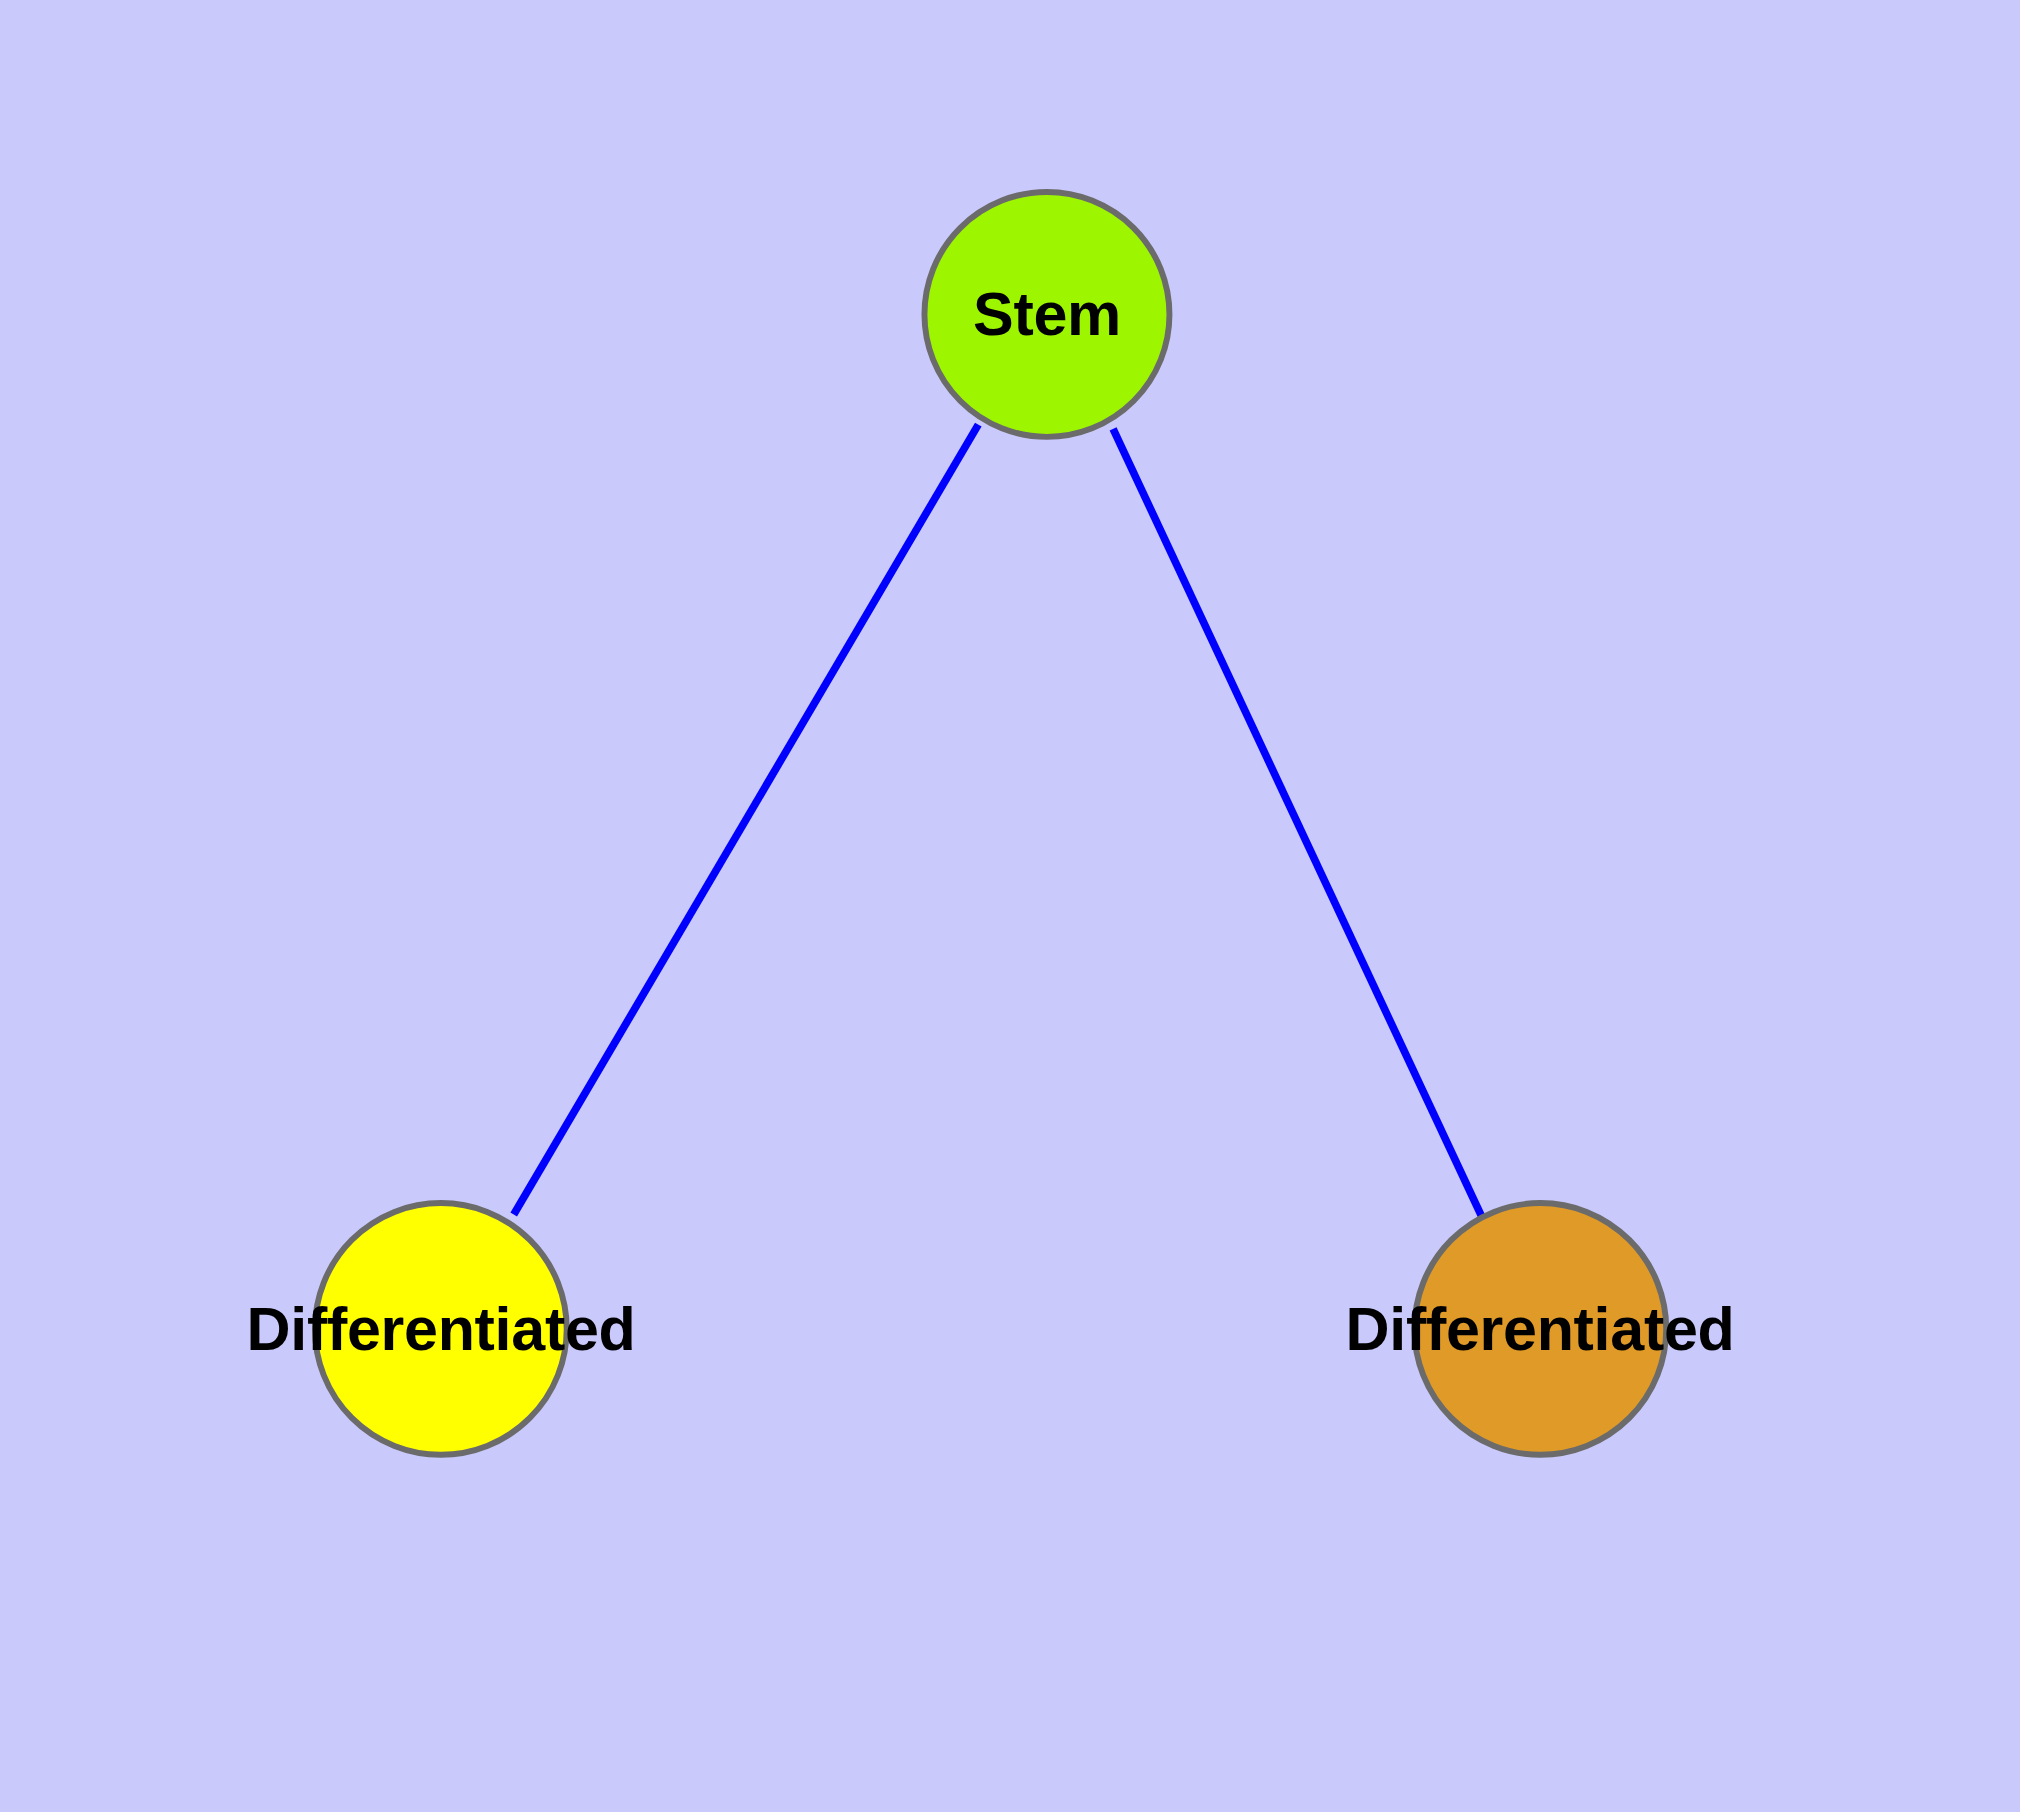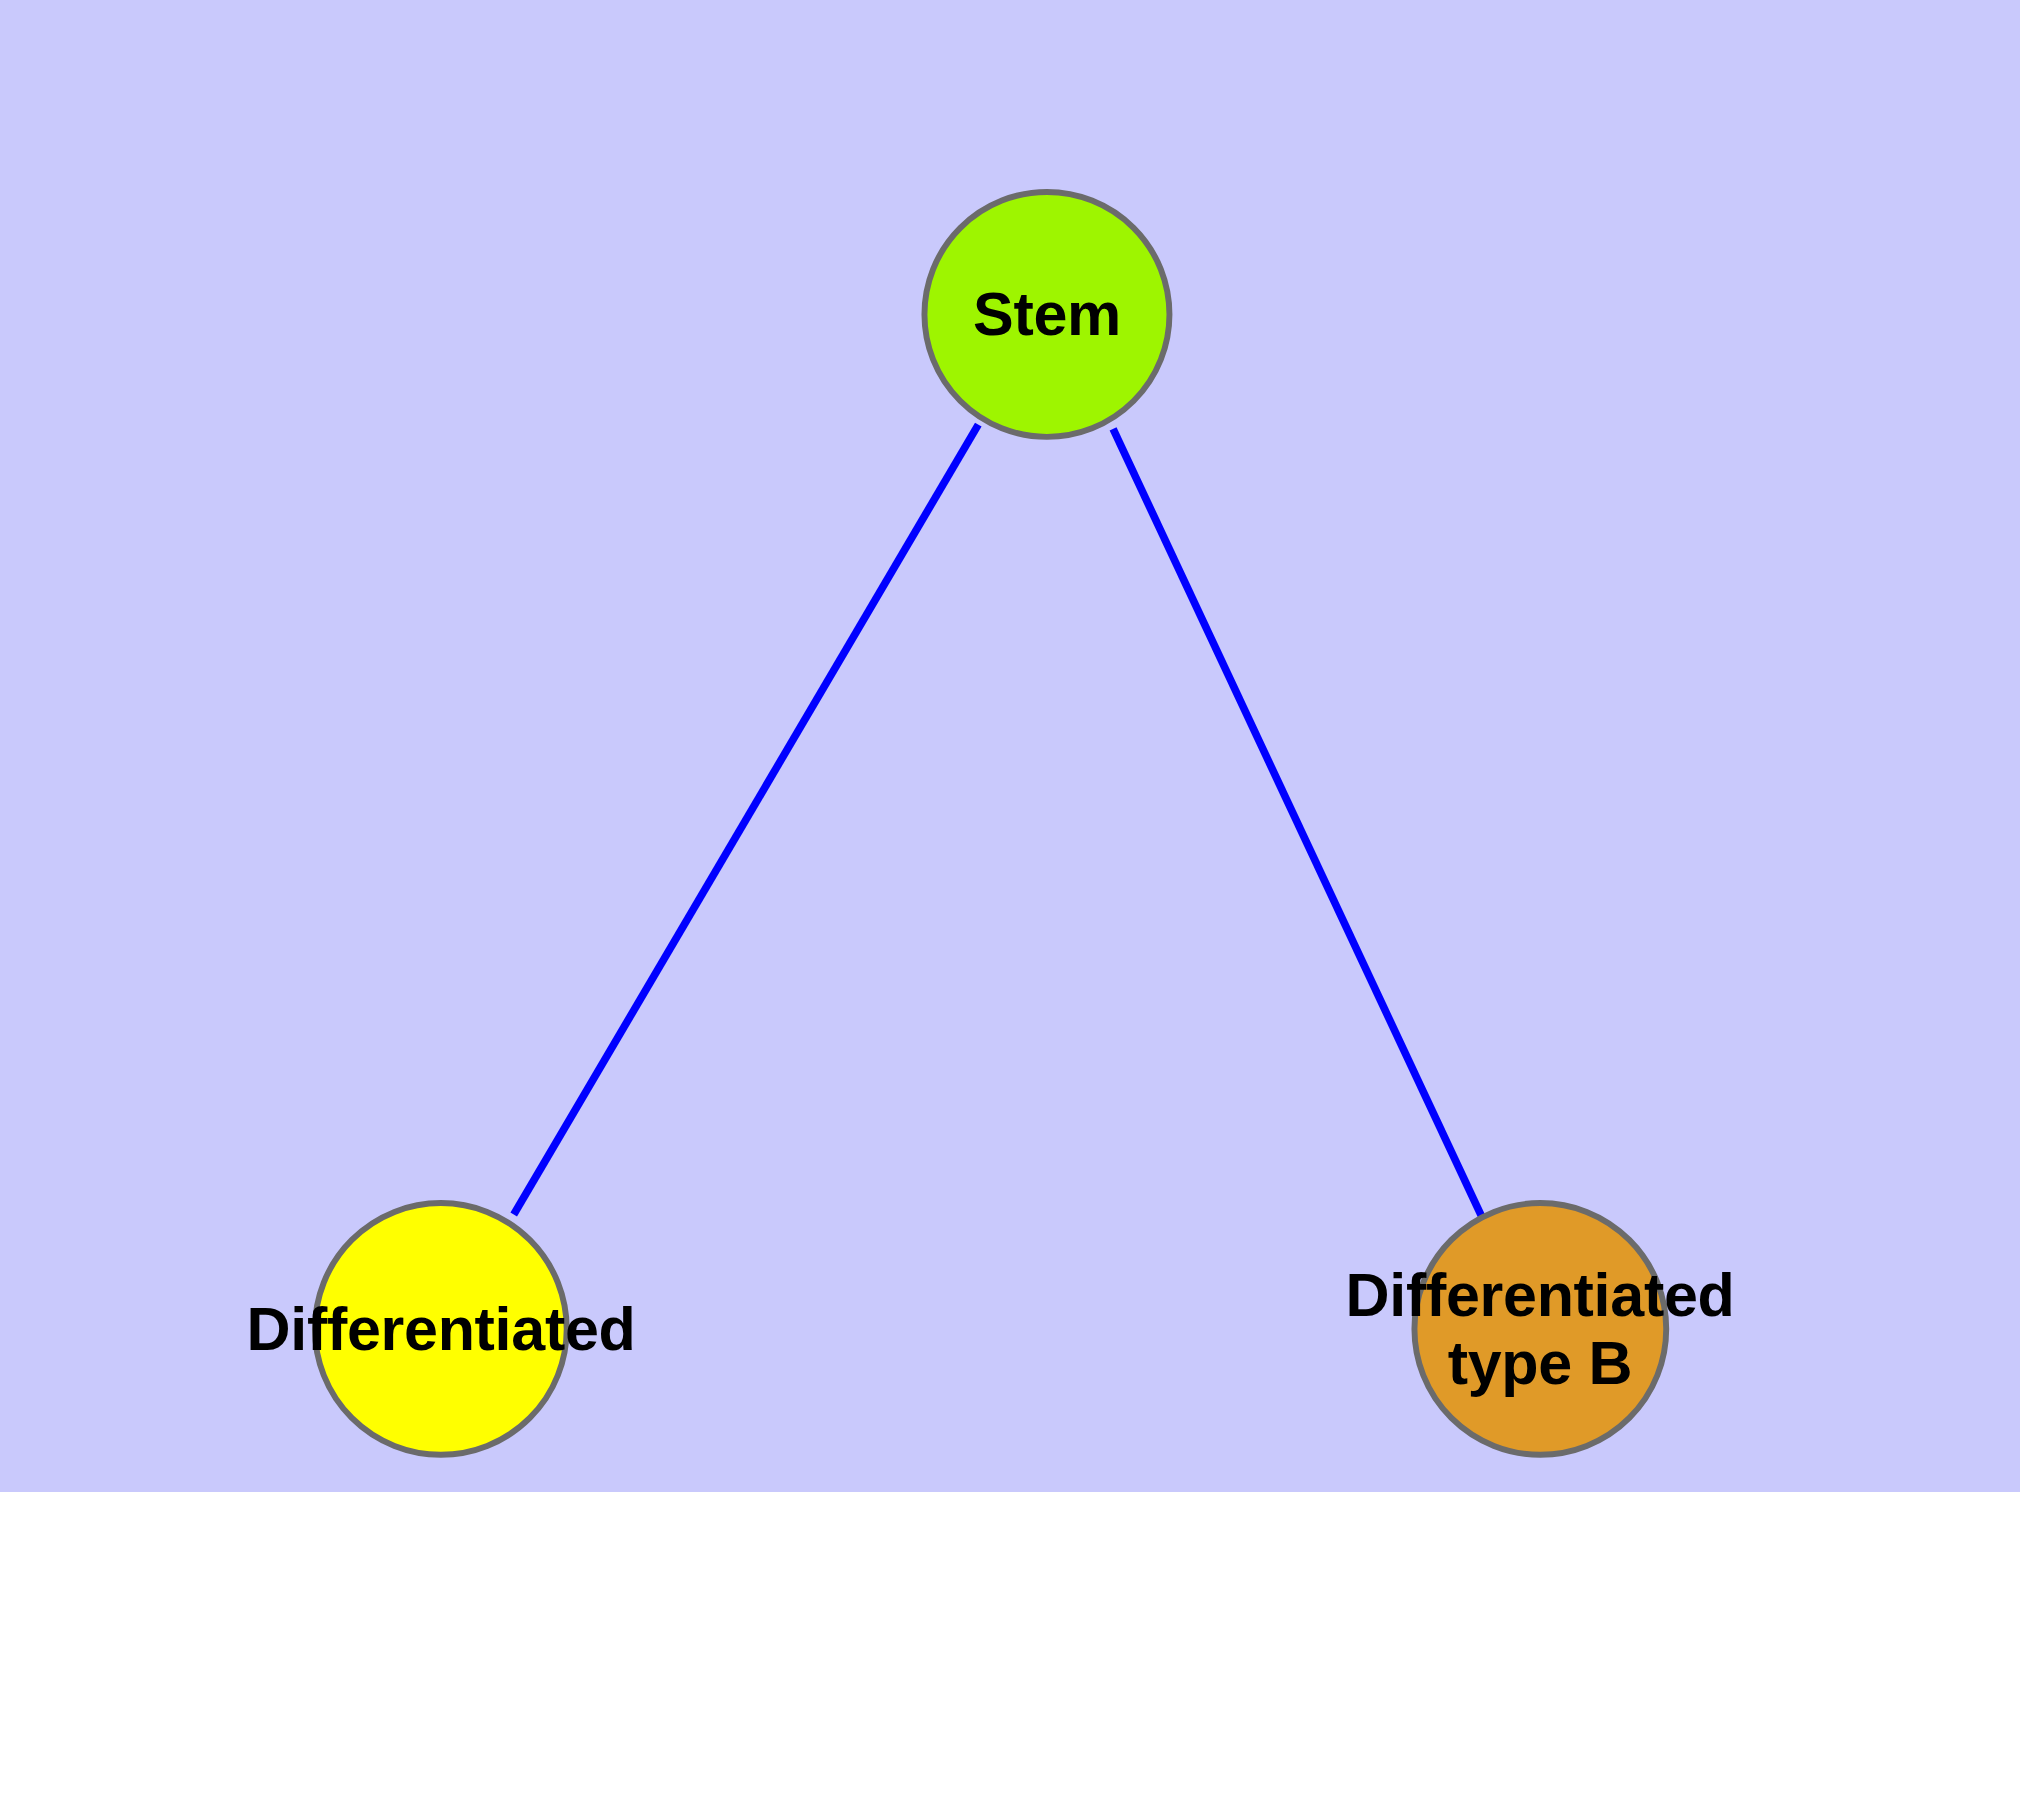--- a/index.html
+++ b/index.html
@@ -40,36 +40,36 @@
     color: #000000;
     white-space: pre;
     transform: translate(-50%, -50%);
     pointer-events: none;
     letter-spacing: -0.3px;
   }
 </style>
 </head>
 <body>
 
-<div id="canvas" style="width: 2021px; height: 1492px;">
+<div id="canvas" style="width: 2021px; height: 1812px;">
 
   <div id="graph-bg" style="background: rgb(201, 201, 252);"></div>
 
   <svg id="graph-svg" viewBox="0 0 2384 2138" preserveAspectRatio="none" xmlns="http://www.w3.org/2000/svg" style="width: 2021px; height: 1812px;">
     <g id="edge-layer">
         <line x1="1154" y1="501" x2="606" y2="1433" stroke="#0000FF" stroke-width="9" stroke-linecap="butt"></line>
         <line x1="1313" y1="506" x2="1749" y2="1438" stroke="#0000FF" stroke-width="9" stroke-linecap="butt"></line>
       </g>
     <g id="node-layer">
         <circle cx="1235" cy="371" r="144.5" fill="#9EF500" stroke="#6B6B6B" stroke-width="7"></circle>
         <circle cx="520" cy="1568" r="148.5" fill="#FFFF00" stroke="#6B6B6B" stroke-width="7"></circle>
         <circle cx="1817" cy="1568" r="148.5" fill="#E09A28" stroke="#6B6B6B" stroke-width="7"></circle>
       </g>
   </svg>
 
   <div id="label-layer">
       <div class="node-label" style="left: 1047px; top: 314px; font-size: 61px; color: rgb(0, 0, 0);"><div>Stem</div></div>
       <div class="node-label" style="left: 441px; top: 1329px; font-size: 61px; color: rgb(0, 0, 0);"><div>Differentiated</div></div>
-      <div class="node-label" style="left: 1540px; top: 1329px; font-size: 61px; color: rgb(0, 0, 0);"><div>Differentiated</div><div>type B</div></div>
+      <div class="node-label" style="left: 1540px; top: 1329px; font-size: 61px; color: rgb(0, 0, 0);"><div>Differentiated</div></div>
     </div>
 
 </div>
 
 
 </body></html>

